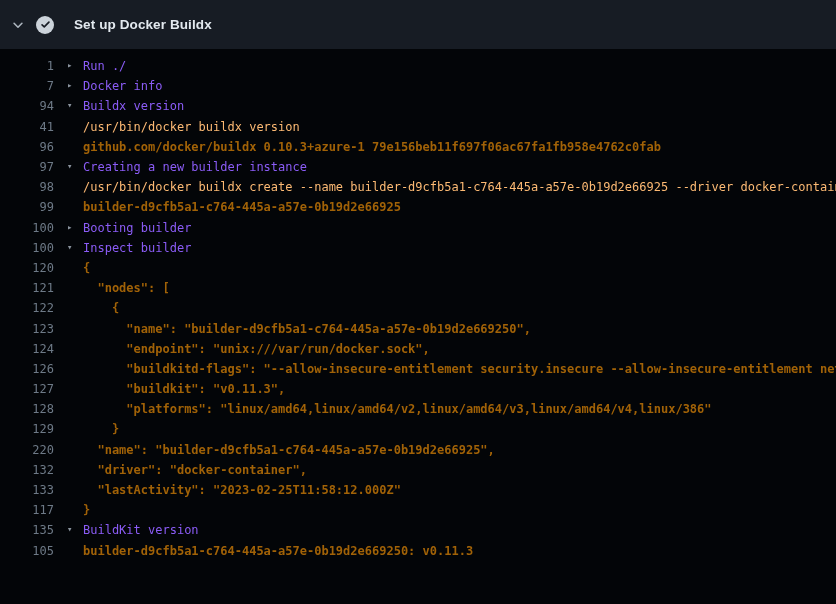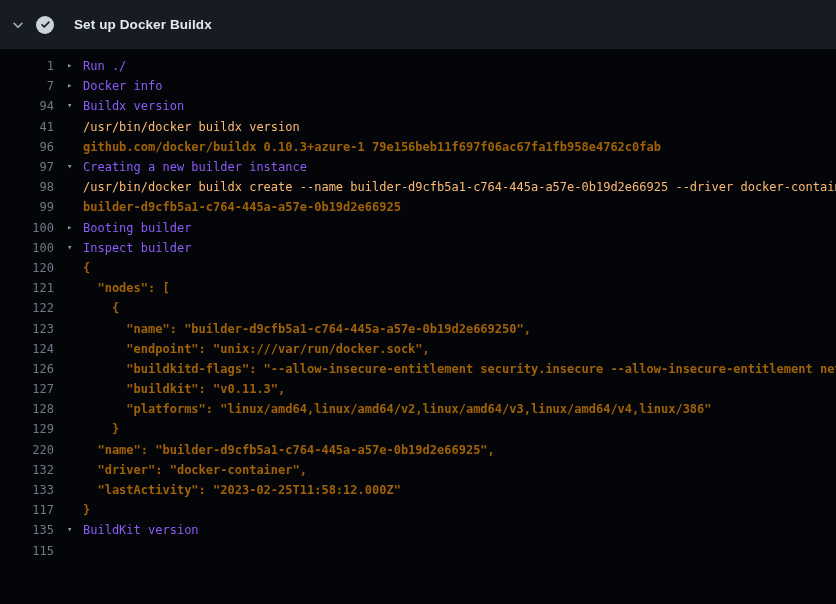--- a/index.html
+++ b/index.html
@@ -85,14 +85,14 @@
     <div class="row output"><span class="num">124</span><span class="content"><span class="text">      "endpoint": "unix:///var/run/docker.sock",</span></span></div>
     <div class="row output"><span class="num">126</span><span class="content"><span class="text">      "buildkitd-flags": "--allow-insecure-entitlement security.insecure --allow-insecure-entitlement network</span></span></div>
     <div class="row output"><span class="num">127</span><span class="content"><span class="text">      "buildkit": "v0.11.3",</span></span></div>
     <div class="row output"><span class="num">128</span><span class="content"><span class="text">      "platforms": "linux/amd64,linux/amd64/v2,linux/amd64/v3,linux/amd64/v4,linux/386"</span></span></div>
     <div class="row output"><span class="num">129</span><span class="content"><span class="text">    }</span></span></div>
     <div class="row output"><span class="num">220</span><span class="content"><span class="text">  "name": "builder-d9cfb5a1-c764-445a-a57e-0b19d2e66925",</span></span></div>
     <div class="row output"><span class="num">132</span><span class="content"><span class="text">  "driver": "docker-container",</span></span></div>
     <div class="row output"><span class="num">133</span><span class="content"><span class="text">  "lastActivity": "2023-02-25T11:58:12.000Z"</span></span></div>
     <div class="row output"><span class="num">117</span><span class="content"><span class="text">}</span></span></div>
     <div class="row group"><span class="num">135</span><span class="content"><span class="marker">▾</span><span class="text">BuildKit version</span></span></div>
-    <div class="row output"><span class="num">115</span></div>
+    <div class="row output"><span class="num">105</span><span class="content"><span class="text">builder-d9cfb5a1-c764-445a-a57e-0b19d2e669250: v0.11.3</span></span></div>
   </div>
 
 </body></html>

